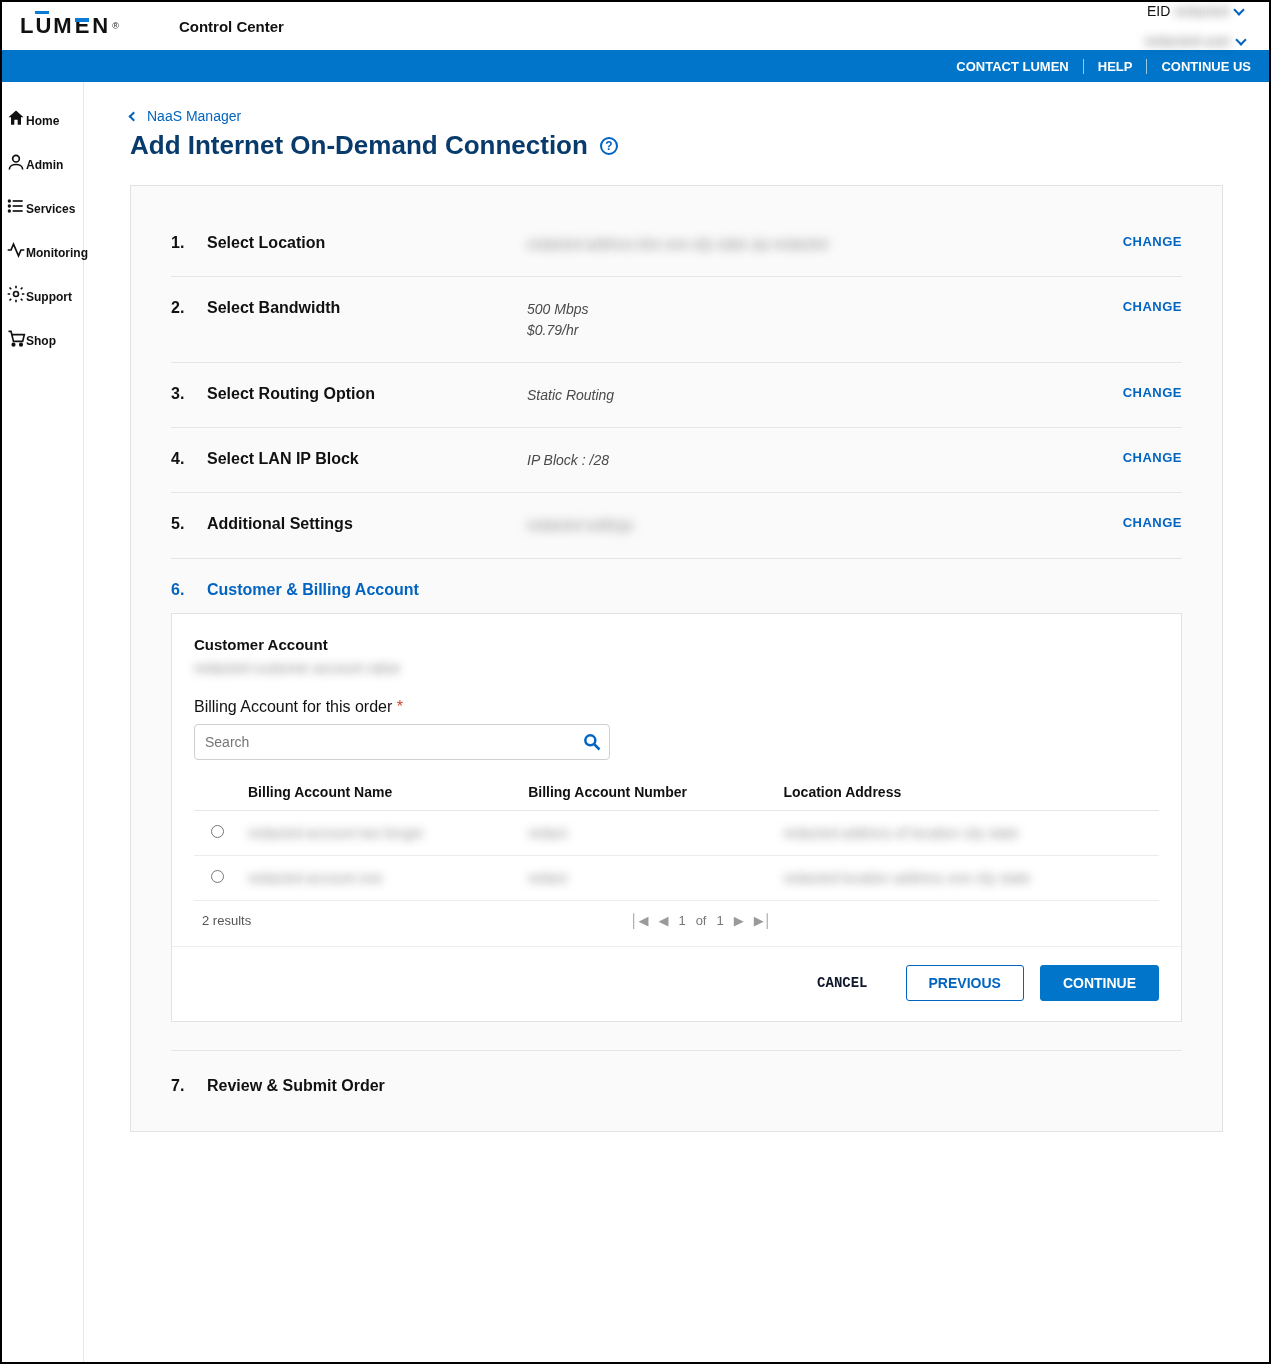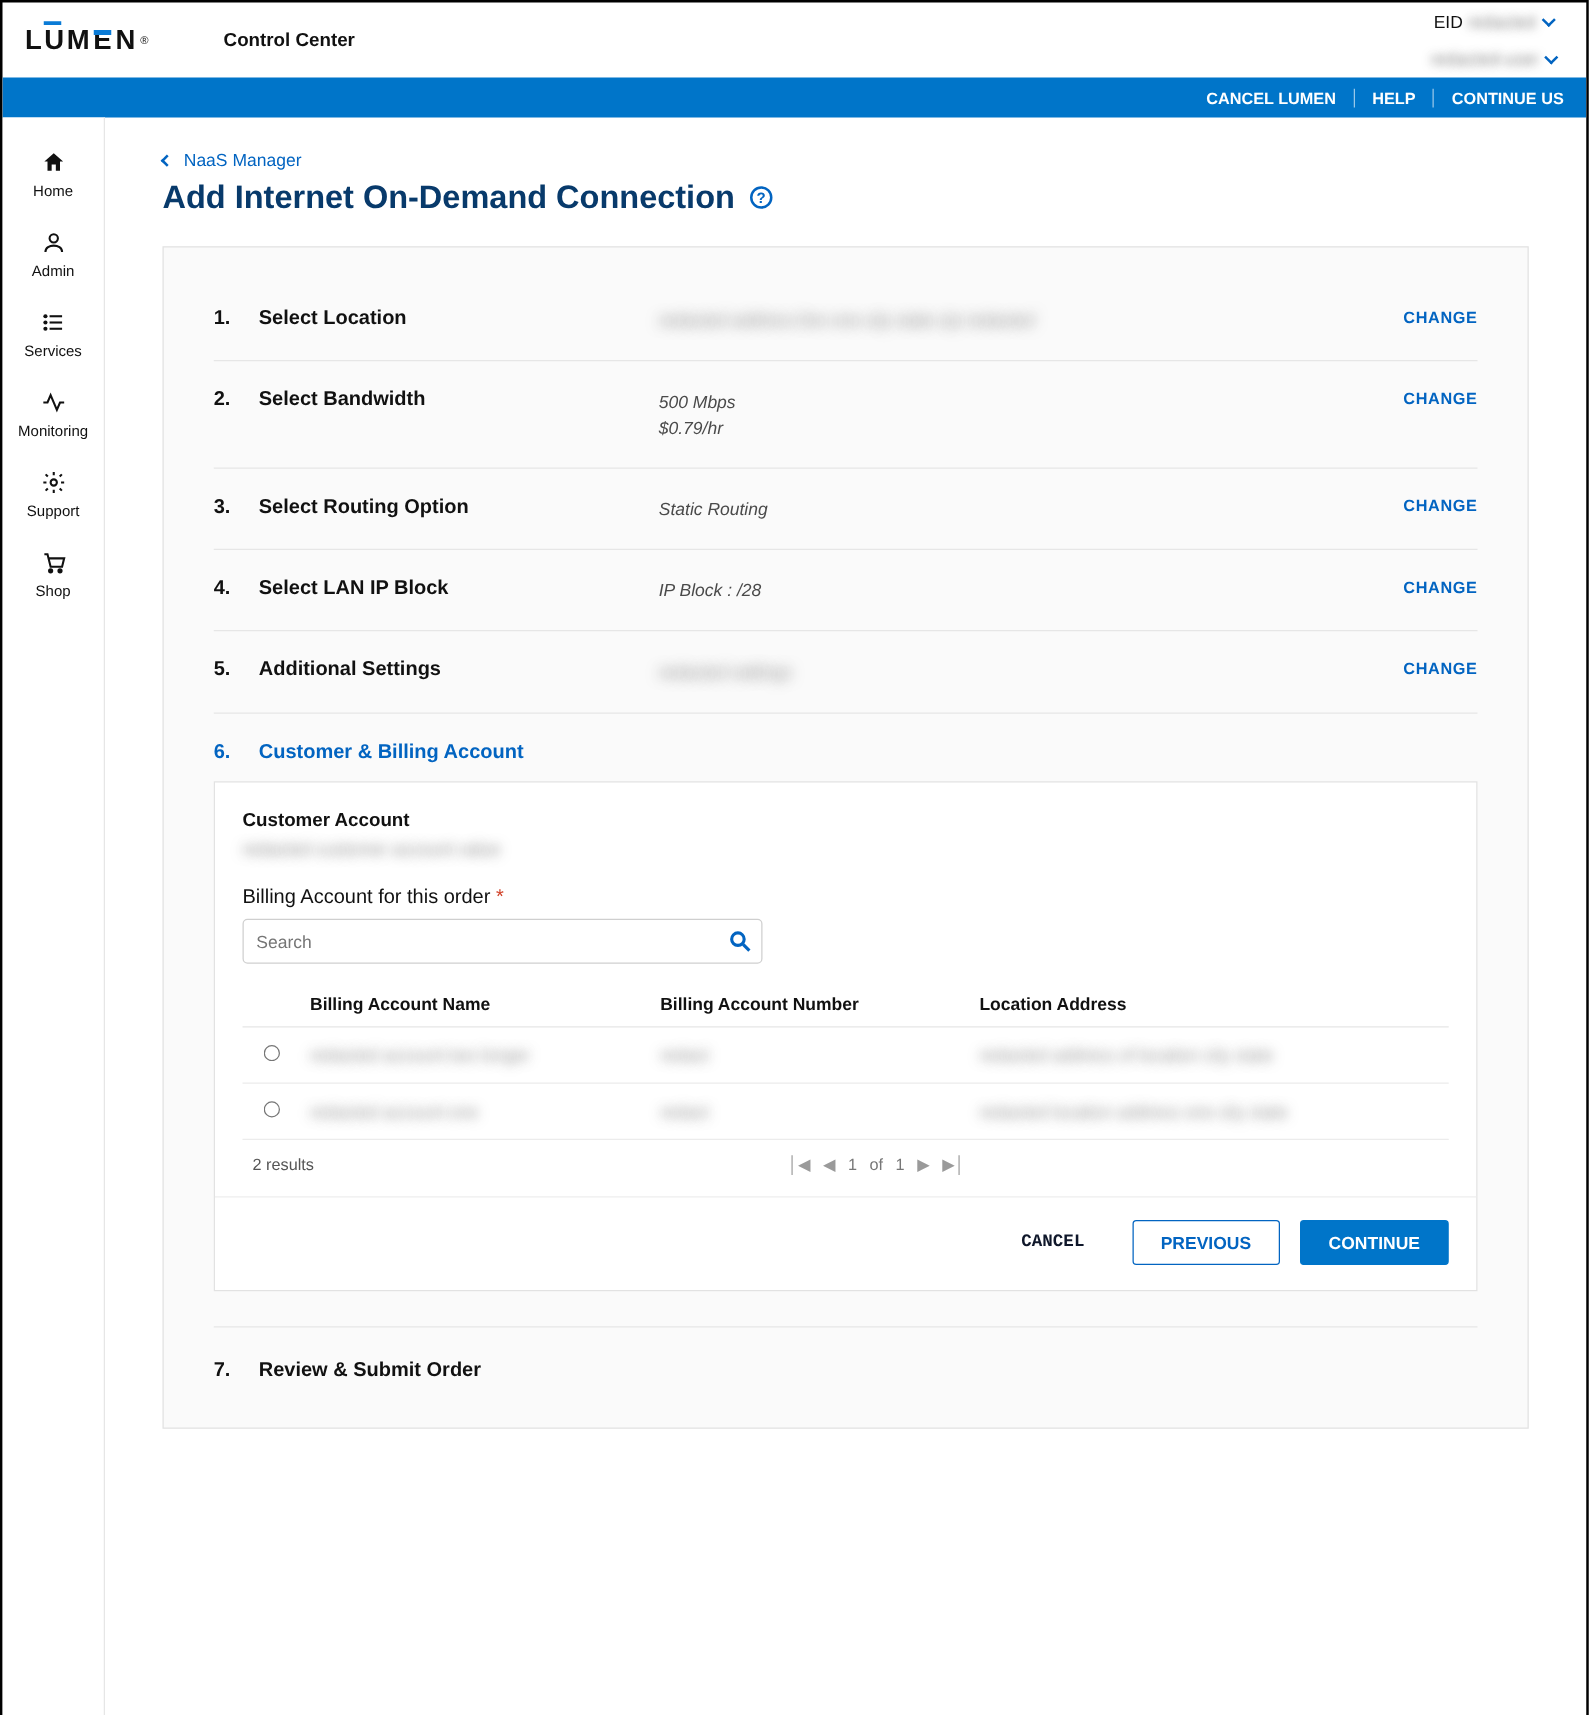--- a/index.html
+++ b/index.html
@@ -1,40 +1,40 @@
 <!DOCTYPE html>
 <html><head>
 <meta charset="utf-8">
 <style>
   * { box-sizing: border-box; margin: 0; padding: 0; }
   html, body { font-family: Arial, Helvetica, sans-serif; color:#111; }
   body { background:#fff; width:1271px; border:2px solid #000; overflow:hidden; }
 
   
-  .header { display:flex; align-items:center; height:60px; padding:0 18px; }
+  .header { display:flex; align-items:center; height:48px; padding:0 18px; }
   .logo { font-family: Arial, sans-serif; letter-spacing:2px; font-weight:700; font-size:22px; display:flex; align-items:center; }
   .logo-text { display:flex; align-items:center; }
   .logo-e { position:relative; display:inline-block; margin:0 1px; }
   .logo-e-bar { position:absolute; left:0; top:5px; height:4px; width:14px; background:#0a7bd6; }
   .logo sup { font-size:9px; font-weight:400; margin-left:2px; }
   .app-title { margin-left:58px; font-weight:700; font-size:15px; }
   .header-right { margin-left:auto; display:flex; align-items:center; gap:14px; font-size:14px;flex-direction:column; }
   .chev-down { display:inline-block; width:8px; height:8px; border-right:2px solid #0264c1; border-bottom:2px solid #0264c1; transform:rotate(45deg); margin:0 6px 2px 6px; }
   .header-blur { color:transparent; text-shadow:0 0 8px rgba(120,120,120,0.9); }
   .eid { display:flex; align-items:center; }
 
   
   .blue-strip { background:#0075c9; height:32px; display:flex; justify-content:flex-end; align-items:center; padding-right:18px; }
   .blue-strip a { color:#fff; font-weight:700; font-size:13px; text-decoration:none; padding:0 14px; border-right:1px solid rgba(255,255,255,0.6); }
   .blue-strip a:last-child { border-right:none; padding-right:0;}
   
   
   .body-wrap { display:flex; }
   .sidebar { width:82px; background:#fff; border-right:1px solid #e6e6e6; padding-top:14px; }
-  .side-item { display:flex; flex-direction:column; align-items:center; padding:12px 4px; font-size:12px; cursor:pointer; }
+  .side-item { display:flex; flex-direction:row; align-items:center; padding:12px 4px; font-size:12px; cursor:pointer;font-weight:bold; }
   .side-item span.lbl { margin-top:6px; }
   .ico { width:20px; height:20px; display:flex; align-items:center; justify-content:center; }
   
   .main { flex:1; padding:26px 46px 50px 46px; min-height:1280px; }
   .breadcrumb { display:flex; align-items:center; color:#0264c1; font-size:14px; margin-bottom:6px; cursor:pointer;}
   .chev-left { display:inline-block; width:7px; height:7px; border-left:2px solid #0264c1; border-bottom:2px solid #0264c1; transform:rotate(45deg); margin-right:10px; }
   h1 { color:#083a6b; font-size:26px; font-weight:800; margin-bottom:24px; display:flex; align-items:center; gap:12px;}
   .help-circ { width:18px; height:18px; border:2px solid #0264c1; border-radius:50%; color:#0264c1; font-size:12px; font-weight:700; display:flex; align-items:center; justify-content:center; cursor:pointer;}
   
   .panel { border:1px solid #e2e2e2; background:#fafafa; padding:26px 40px 36px 40px; }
@@ -96,21 +96,21 @@
       <span class="chev-down"></span>
     </div>
     <div class="eid">
       <span class="header-blur">redacted-user</span>
       <span class="chev-down"></span>
     </div>
   </div>
 </div>
 
 <div class="blue-strip">
-  <a href="#">CANCEL LUMEN</a>
+  <a href="#">CONTACT LUMEN</a>
   <a href="#">HELP</a>
   <a href="#">CONTINUE US</a>
 </div>
 
 <div class="body-wrap">
 
   <div class="sidebar">
     <div class="side-item">
       <span class="ico">
         <svg width="20" height="20" viewBox="0 0 24 24" fill="#111">

